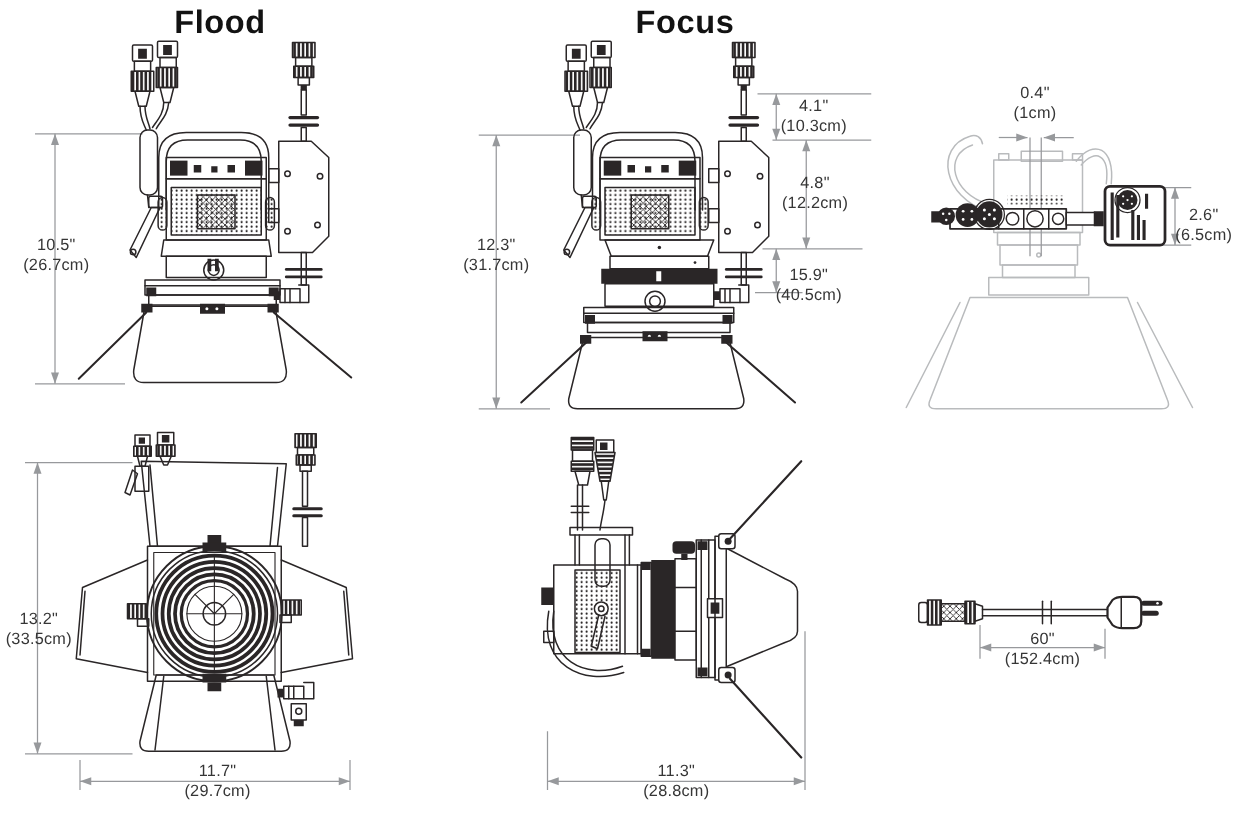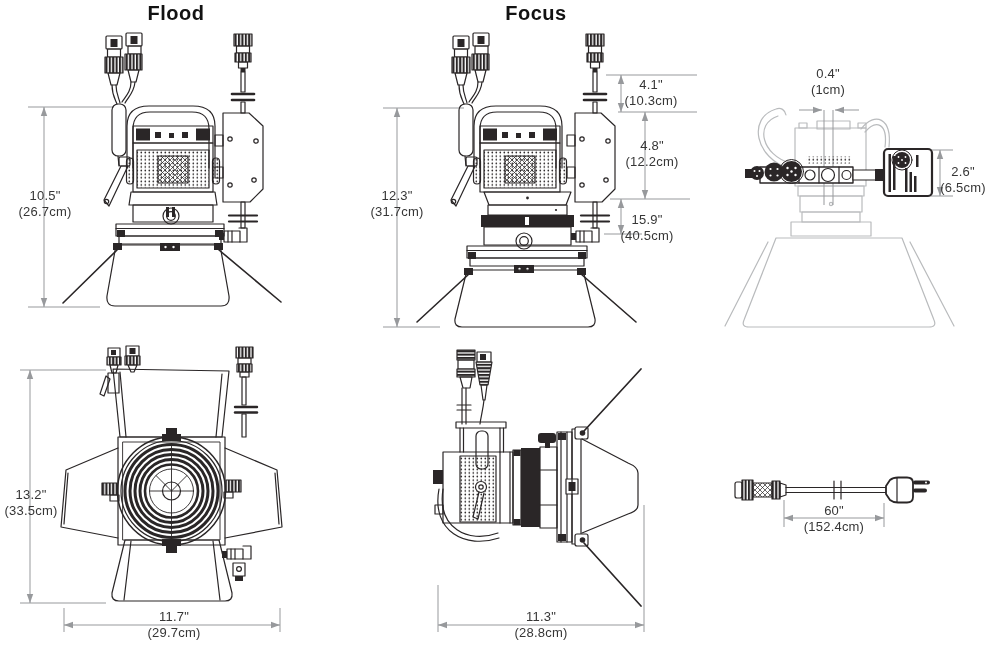--- a/index.html
+++ b/index.html
@@ -1,19 +1,19 @@
 <!DOCTYPE html>
 <html><head>
 <meta charset="utf-8">
 <style>
   html,body{margin:0;padding:0;background:#fff;}
   #stage{position:relative;width:990px;height:650px;background:#fff;overflow:hidden;
          font-family:"Liberation Sans",sans-serif;}
   #stage svg{position:absolute;left:0;top:0;}
-  .title{position:absolute;width:152px;text-align:center;font-size:20px;font-weight:bold;
+  .title{position:absolute;width:152px;text-align:center;font-size:26px;font-weight:bold;
          color:#121212;letter-spacing:0.5px;}
   .dim{position:absolute;width:74px;text-align:center;font-size:13px;line-height:16px;
        color:#363636;letter-spacing:0.2px;}
   .dim span{display:block;}
 </style>
 </head>
 <body>
 
 <div id="stage">
 
@@ -396,21 +396,21 @@
       <path d="M886,486 L890,480 Q893,477.5 898,477.5 L907,477.5 Q913,477.5 913,483 L913,497 Q913,502.5 907,502.5 L898,502.5 Q893,502.5 890,500 L886,494 Z" stroke-width="1.8" fill="#fff"></path>
       <line x1="897" y1="478" x2="897" y2="502"></line>
       <rect x="913" y="480.5" width="17" height="4" rx="2" fill="#2a2627" stroke="none"></rect>
       <rect x="913" y="488.5" width="14" height="4" rx="2" fill="#2a2627" stroke="none"></rect>
       <circle cx="926" cy="482.5" r="1" fill="#fff" stroke="none"></circle>
     </g>
   </g>
 </svg>
 
 <div class="title" style="left:100px;top:2px">Flood</div>
-<div class="title" style="left:460px;top:2px">Focus</div>
+<div class="title" style="left:472px;top:2px">Focus</div>
 
 <div class="dim" style="left:8px;top:188px">
   <span>10.5"</span>
   <span>(26.7cm)</span>
 </div>
 
 <div class="dim" style="left:360px;top:188px">
   <span>12.3"</span>
   <span>(31.7cm)</span>
 </div>

